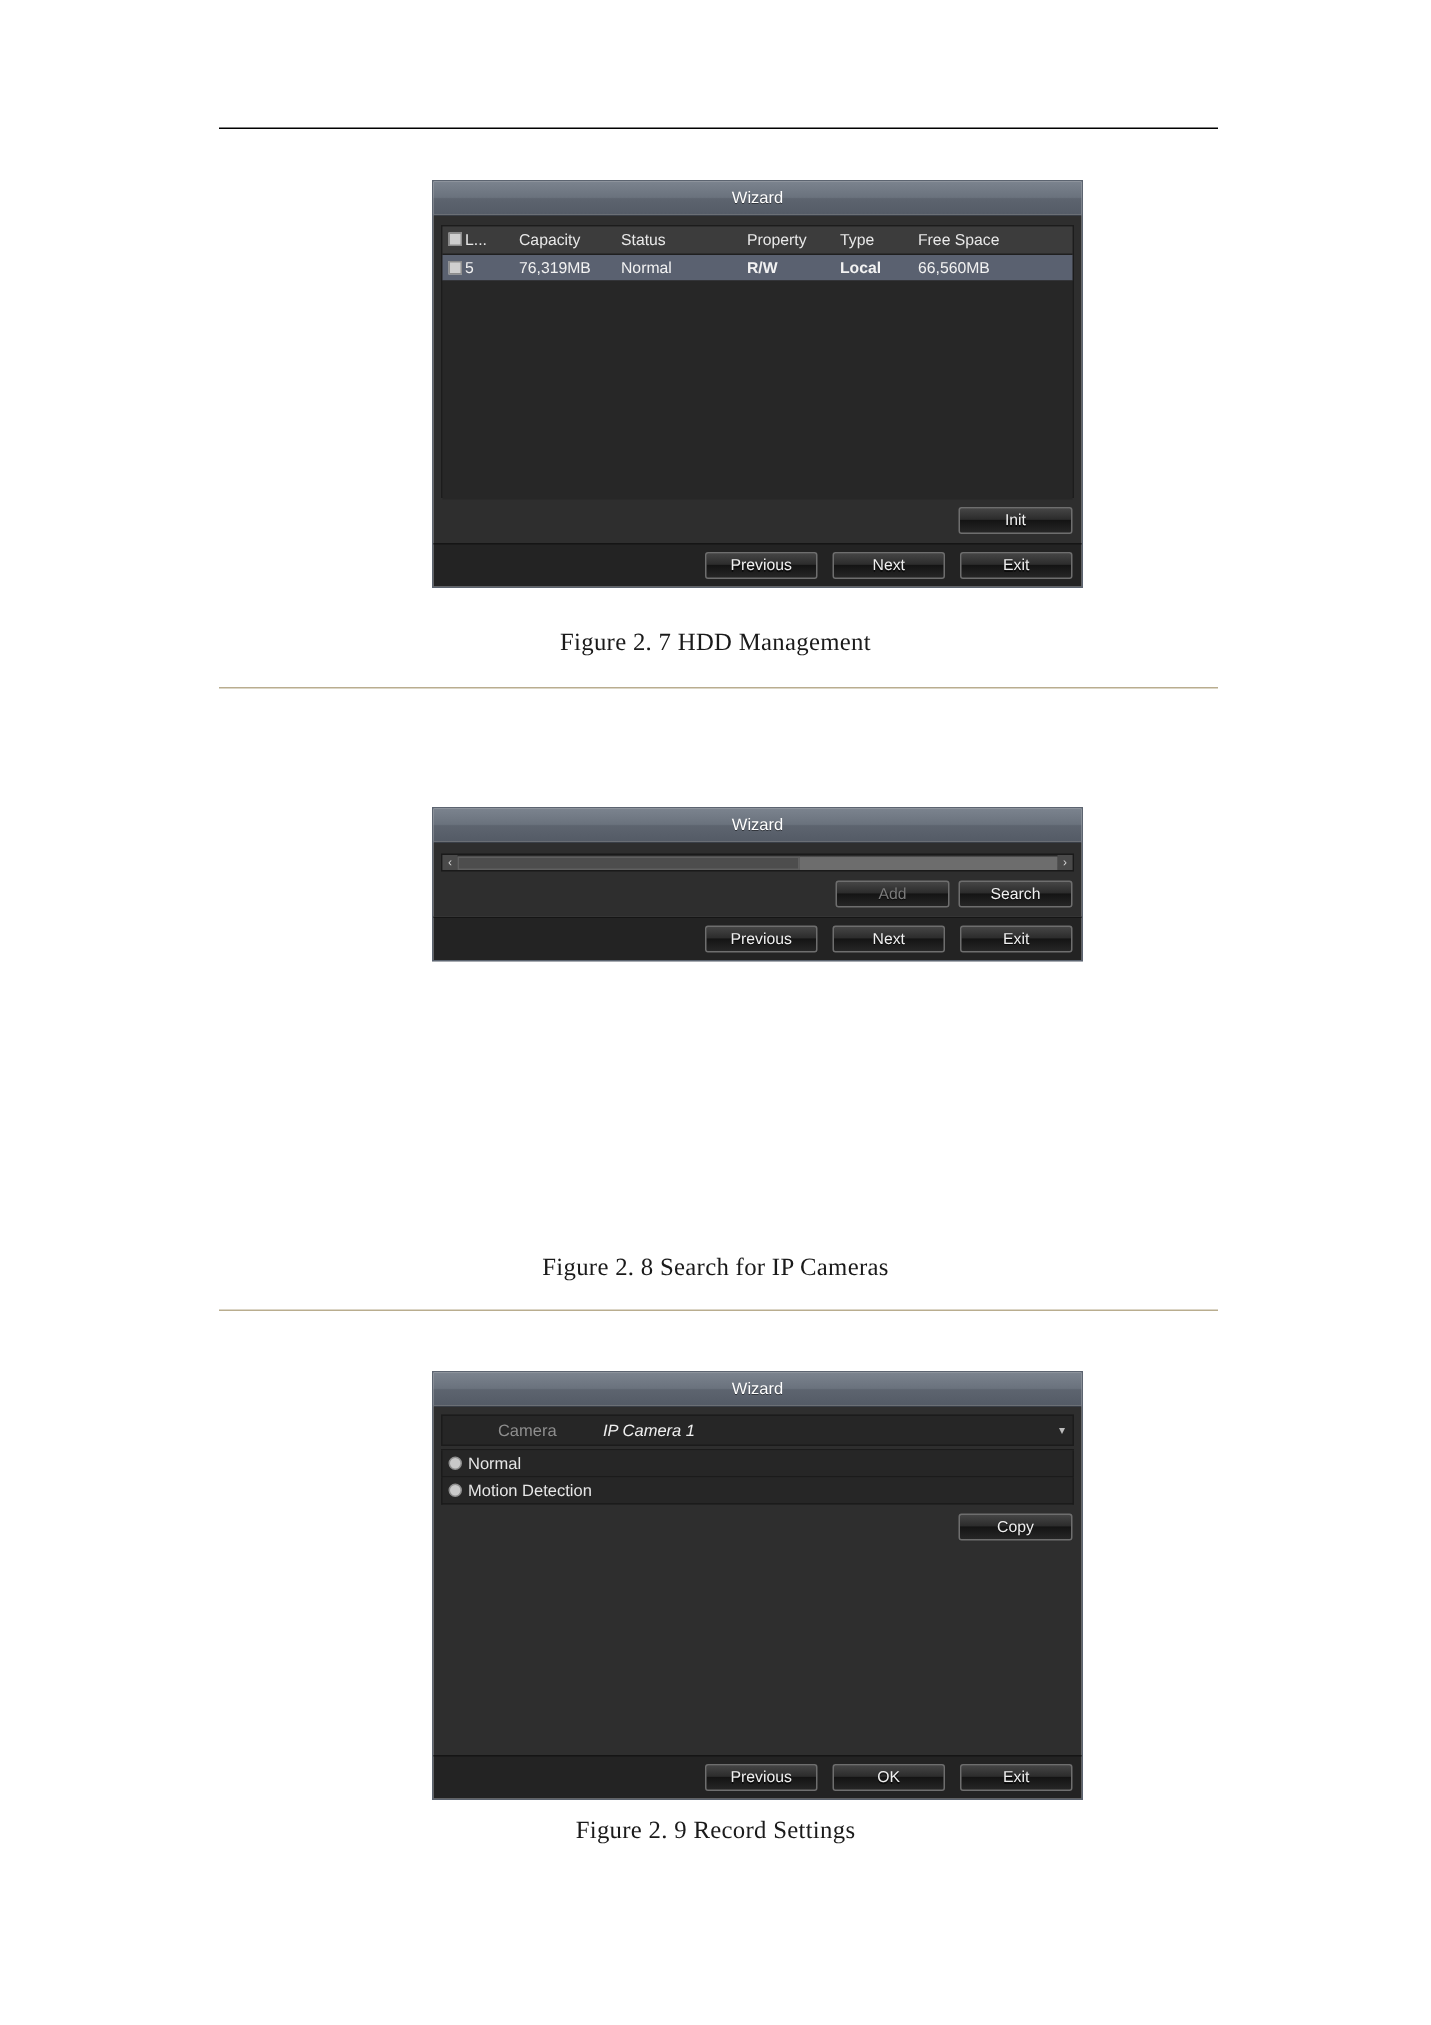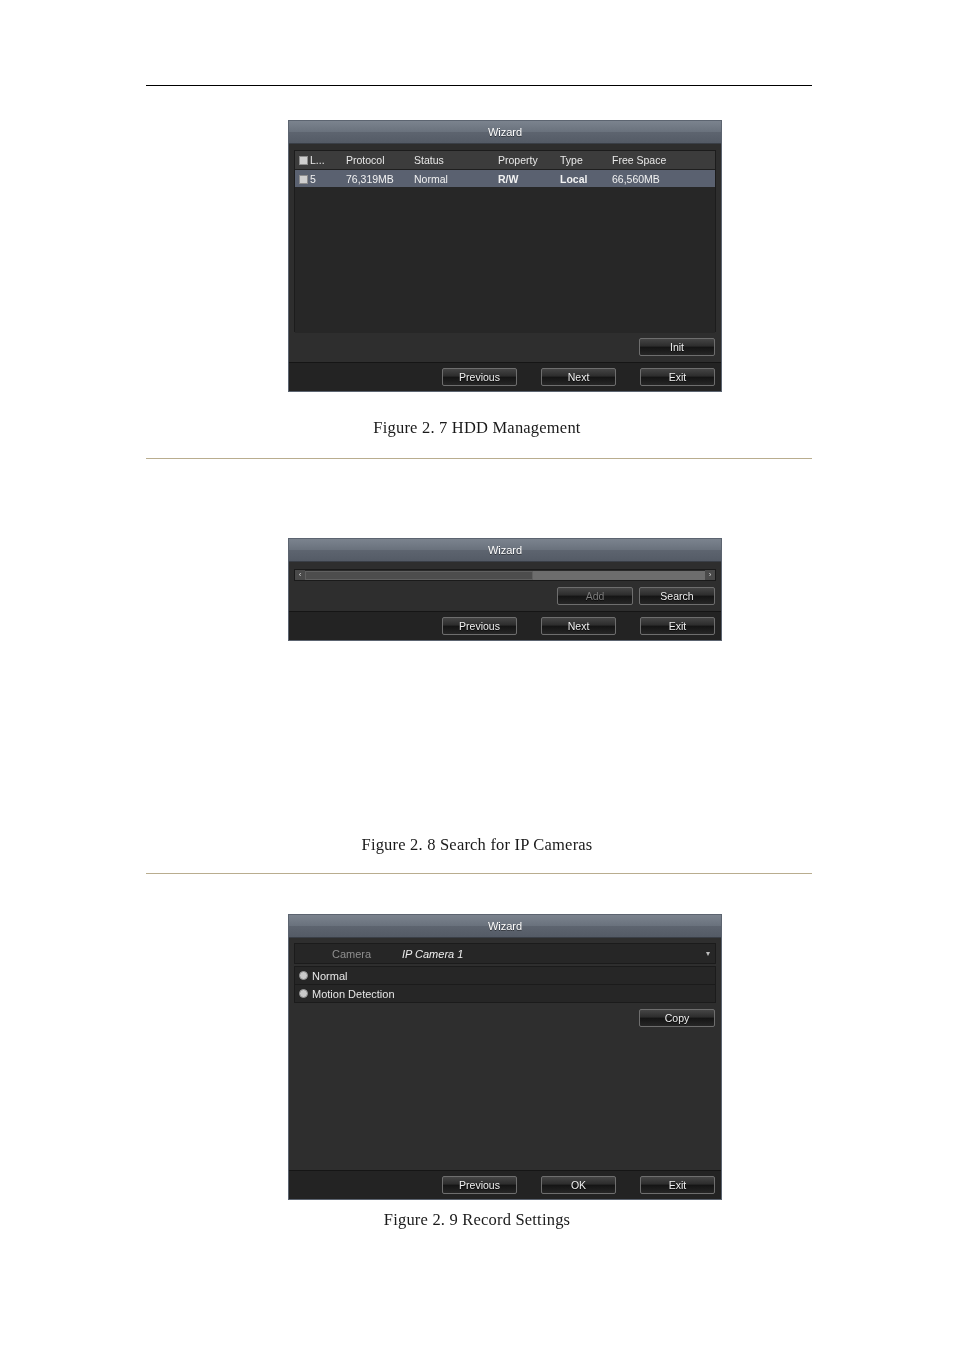--- a/index.html
+++ b/index.html
@@ -181,21 +181,21 @@
     display: flex;
     justify-content: flex-end;
     gap: 6px;
     padding: 6px 1px 6px 0;
   }
   .footer-bar {
     background: #232323;
     border-top: 1px solid #151515;
     display: flex;
     justify-content: flex-end;
-    gap: 24px;
+    gap: 10px;
     padding: 5px 6px 5px 0;
   }
 
   
   .field-row {
     display: flex;
     align-items: center;
     height: 21px;
     background: #262626;
     border: 1px solid #1b1b1b;
@@ -249,21 +249,21 @@
 
 <div class="dialog" id="dlg-hdd" style="top:120px;">
   <div class="titlebar">Wizard</div>
   <div class="dialog-body">
 
     <div class="list-panel" style="height:182px;">
       <div class="list-head">
         <div class="cell" style="width:47px;">
           <span class="cb"></span><span>L...</span>
         </div>
-        <div class="cell" style="width:68px;">Protocol</div>
+        <div class="cell" style="width:68px;">Capacity</div>
         <div class="cell" style="width:84px;">Status</div>
         <div class="cell" style="width:62px;">Property</div>
         <div class="cell" style="width:52px;">Type</div>
         <div class="cell" style="flex:1 1 auto;">Free Space</div>
       </div>
 
       <div class="list-row">
         <div class="cell" style="width:47px;">
           <span class="cb"></span><span>5</span>
         </div>

